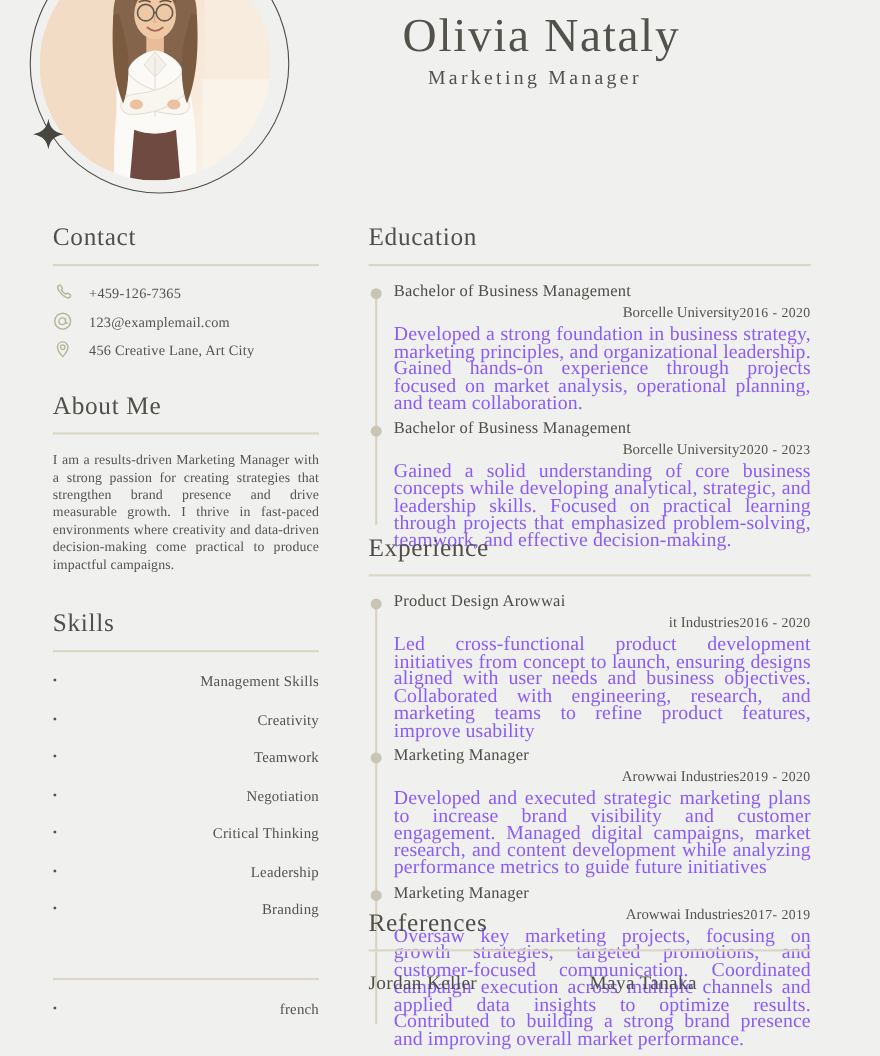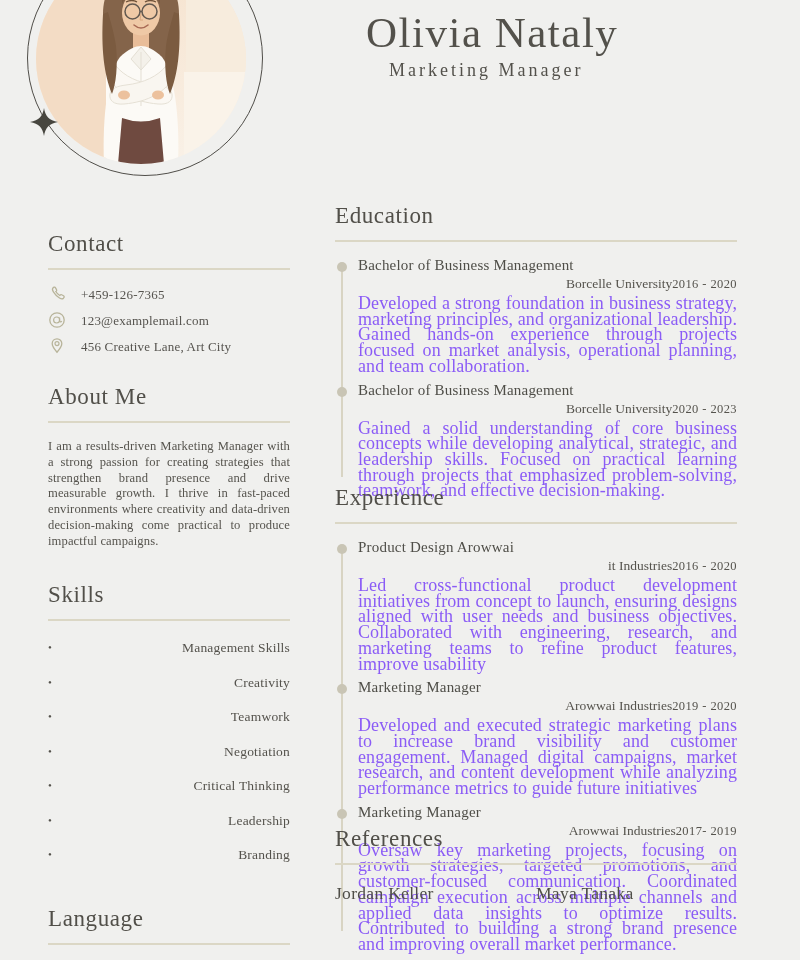--- a/index.html
+++ b/index.html
@@ -31,21 +31,21 @@
     position:absolute; left:366px; top:8px;
     font-size:43px; letter-spacing:1.5px; color:#53514b; font-weight:400;
   }
   .job-title {
     position:absolute; left:389px; top:60px;
     font-size:18px; letter-spacing:3px; color:#53514b;
   }
 
   
   .section { position:absolute; }
-  .sec-left { left:48px; width:242px;margin-top:28px; }
+  .sec-left { left:48px; width:242px; }
   .sec-right { left:335px; width:402px;font-family:Liberation Serif, serif; }
   .sec-heading {
     font-size:23px; font-weight:400; letter-spacing:0.6px; color:#514f49;
   }
   .divider { border-top:2px solid #dbd7c5; margin-top:11px; }
 
   
   .contact-list { margin-top:15px; }
   .contact-row { display:flex; align-items:flex-end; gap:15px; margin-bottom:8px; }
   .contact-row svg { flex:0 0 auto; }
@@ -193,21 +193,20 @@
       <li>Creativity</li>
       <li>Teamwork</li>
       <li>Negotiation</li>
       <li>Critical Thinking</li>
       <li>Leadership</li>
       <li>Branding</li>
     </ul>
   </div>
 
   <div id="language" class="section sec-left">
-    <h2 class="sec-heading">Language</h2>
     <div class="divider"></div>
     <ul class="dot-list">
       <li>french</li>
     </ul>
   </div>
 
   <div id="education" class="section sec-right">
     <h2 class="sec-heading">Education</h2>
     <div class="divider"></div>
     <div class="entries">

